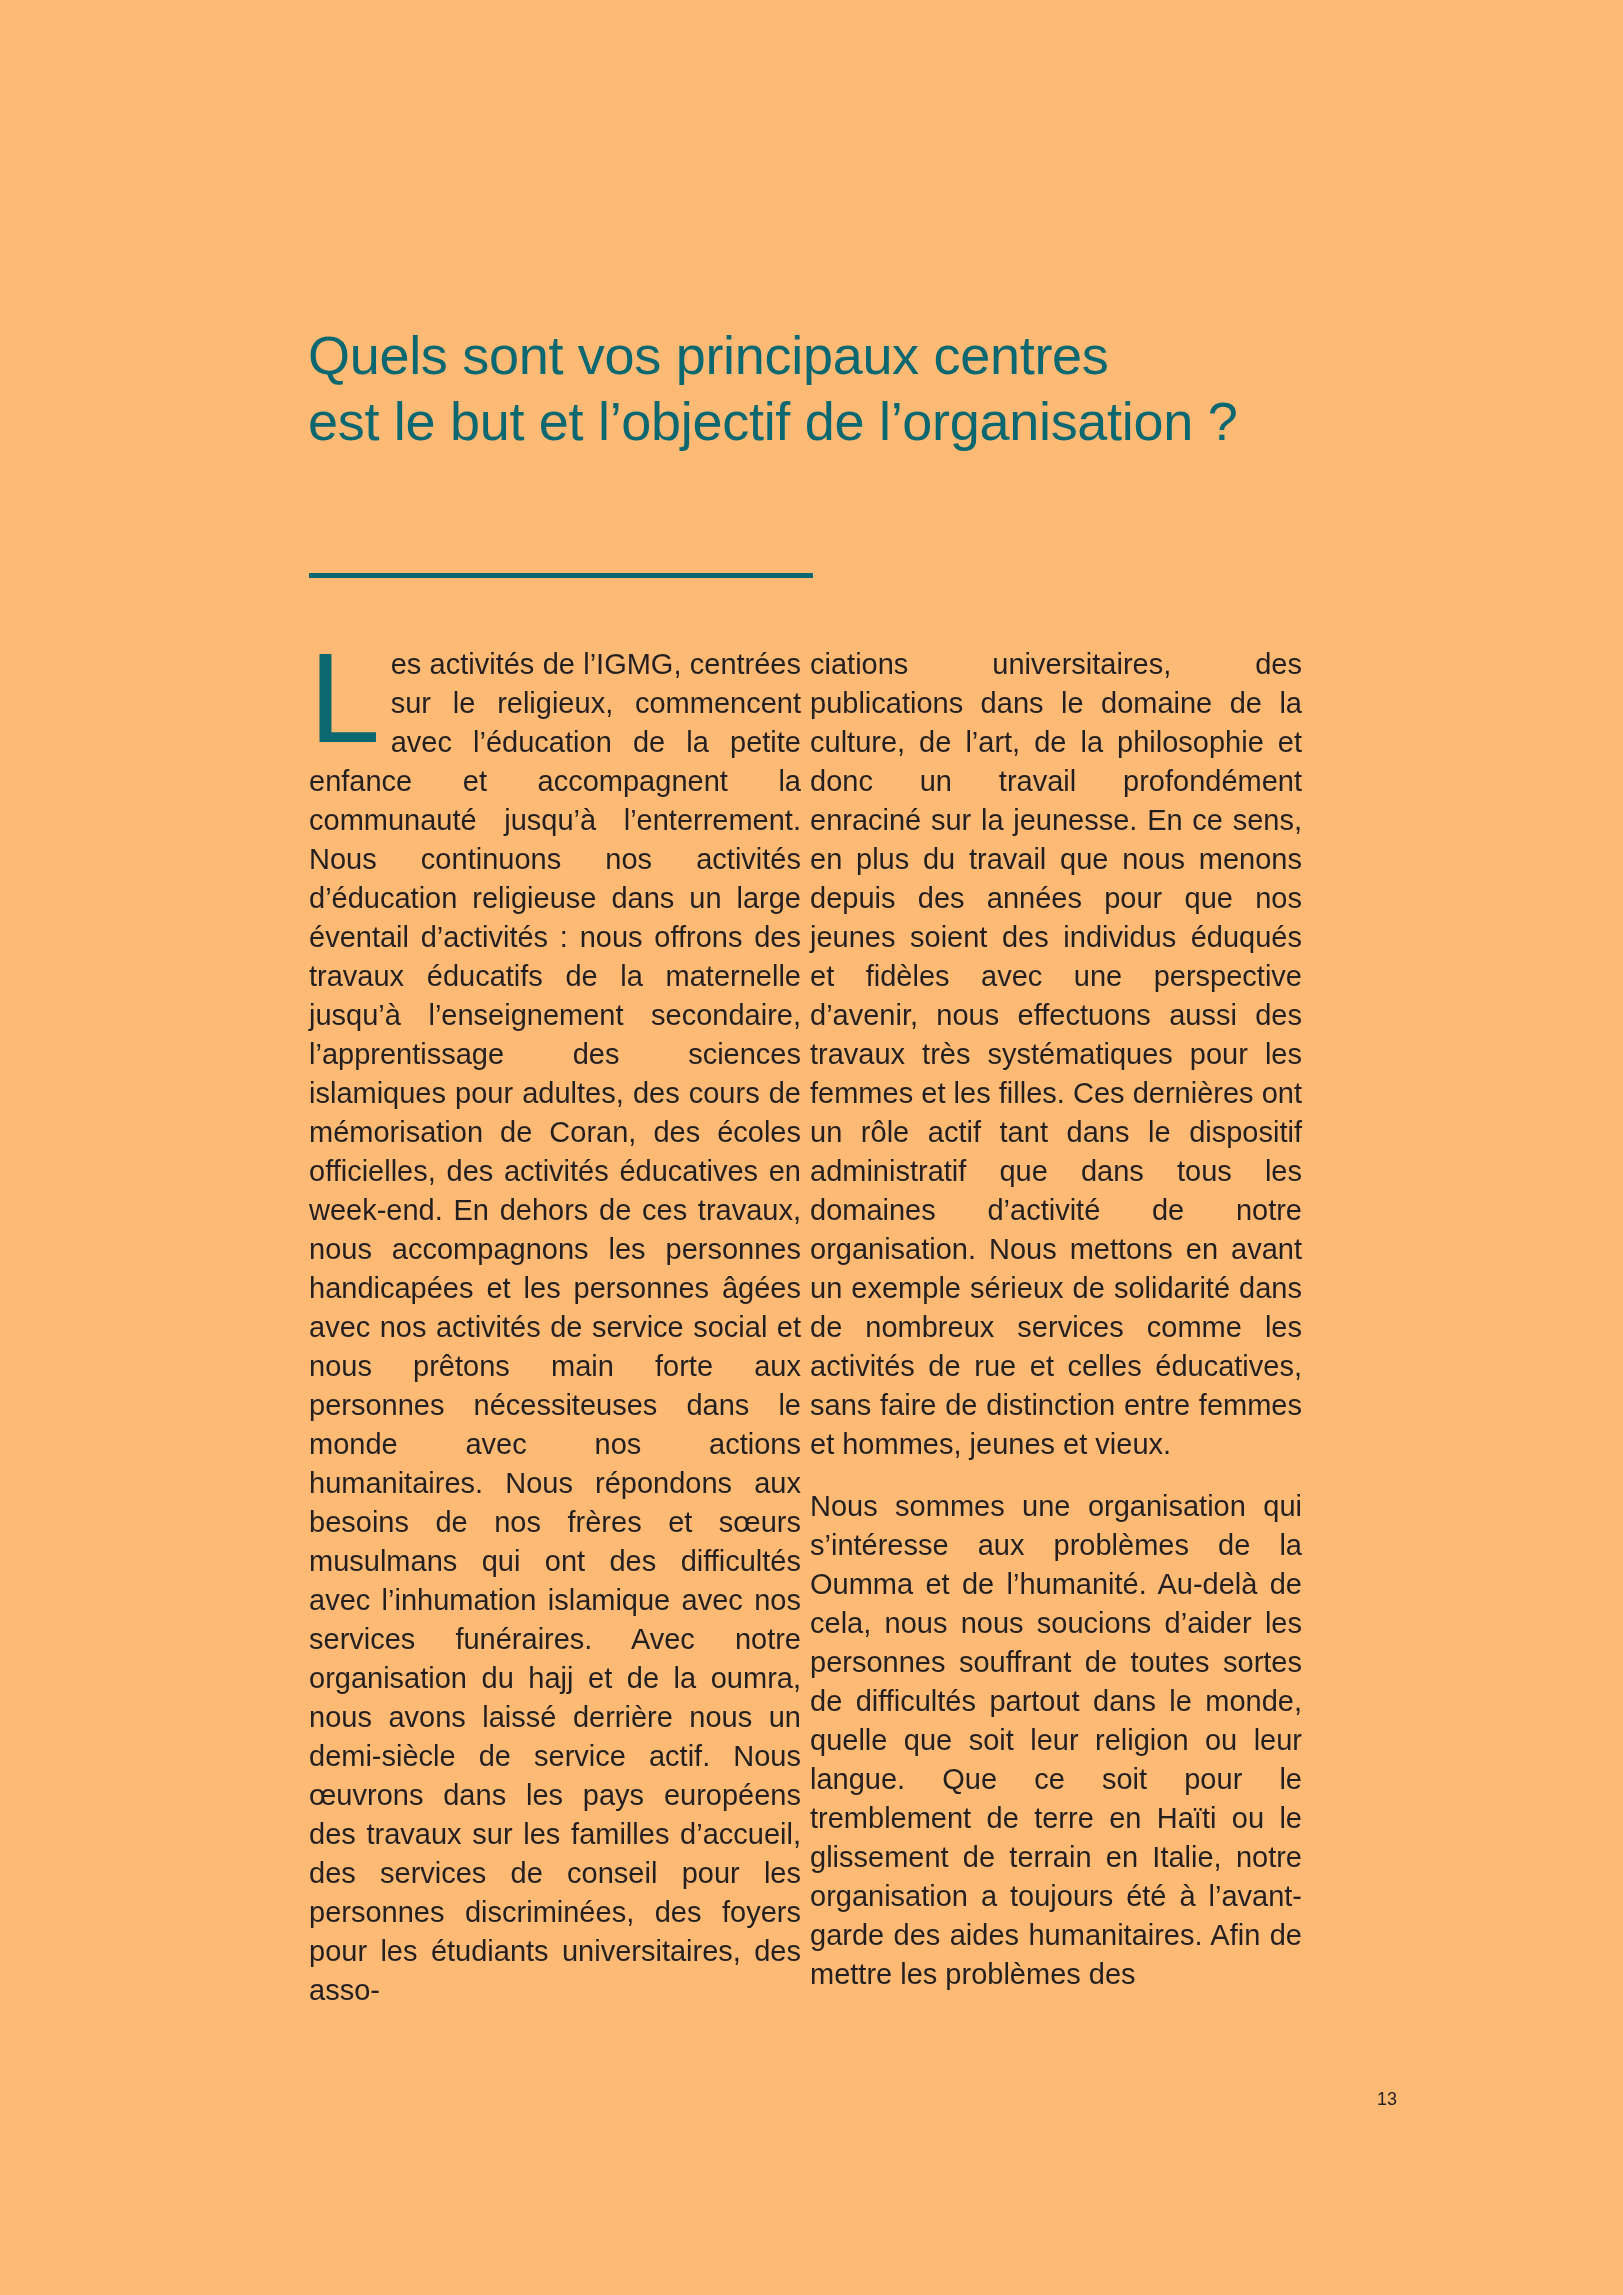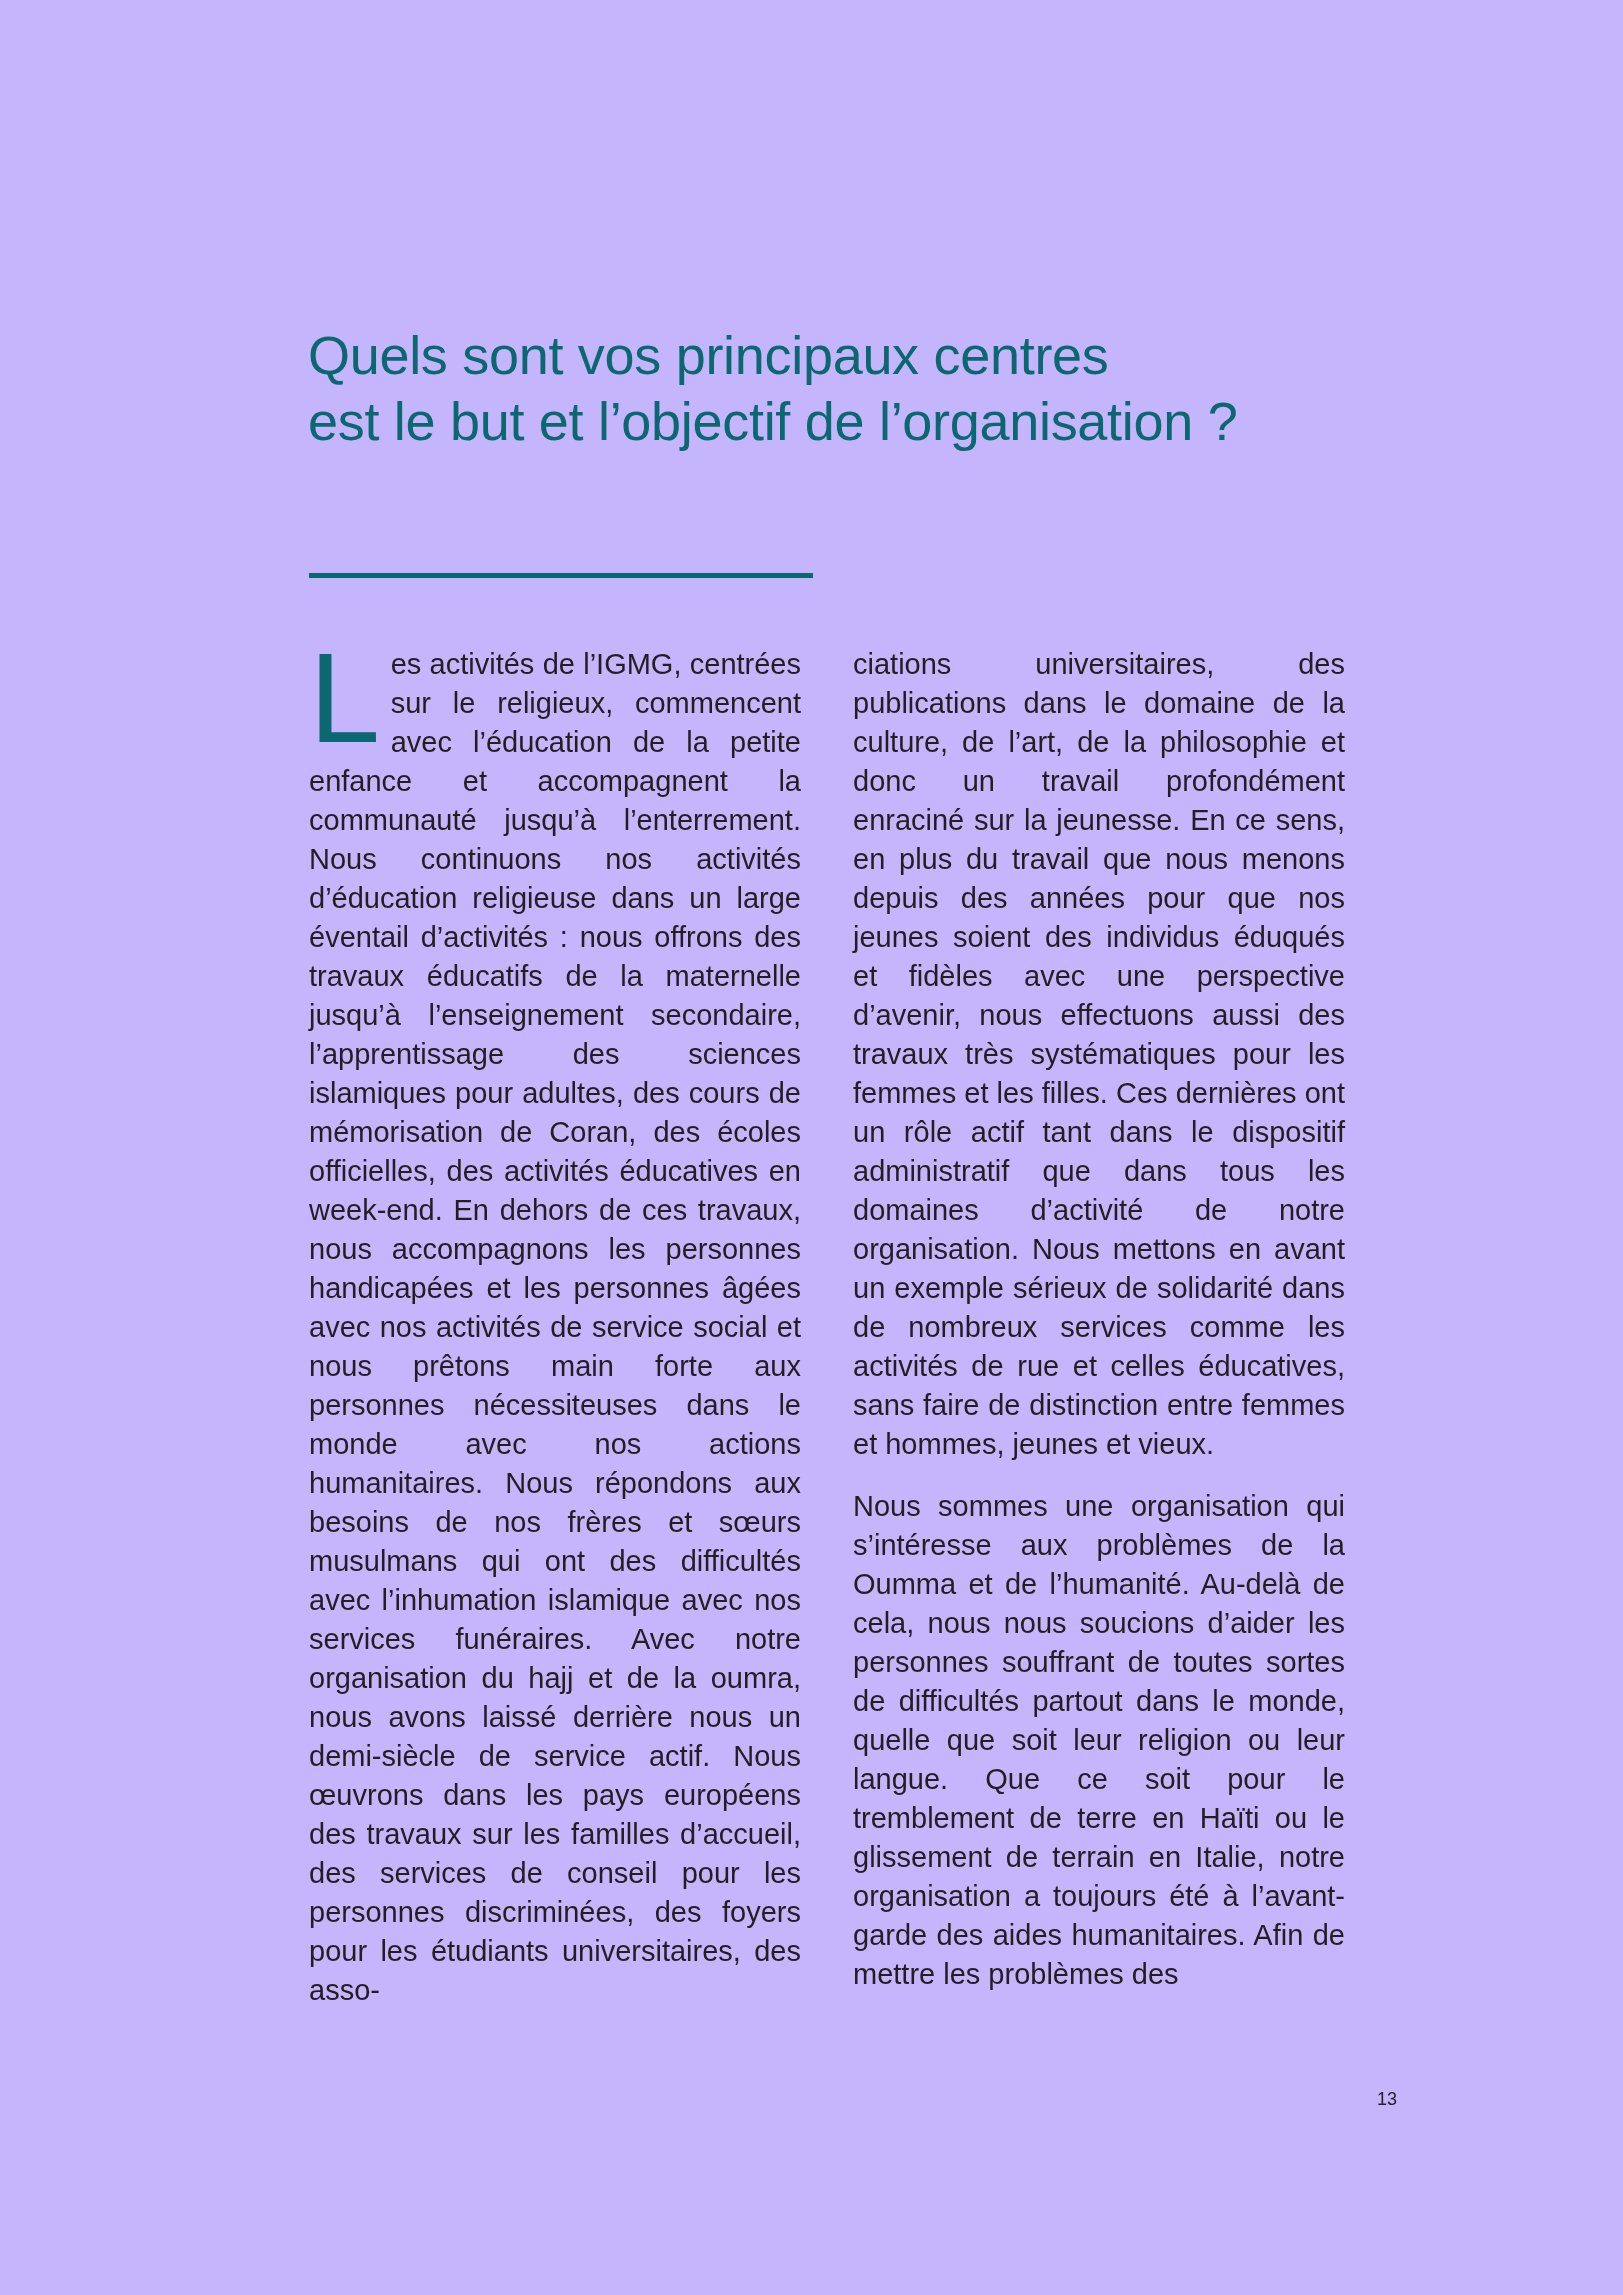--- a/index.html
+++ b/index.html
@@ -11,21 +11,21 @@
     width: 1623px;
     height: 2295px;
     position: relative;
     font-family: "Liberation Sans", sans-serif;
     -webkit-font-smoothing: antialiased;
   }
 
   .page {
     position: absolute;
     inset: 0;
-    background: #c4b5fd;
+    background: #fdba74;
   }
 
   
   .heading {
     position: absolute;
     left: 308px;
     top: 287px;
     width: 1021px;
     color: #0B6770;
     font-size: 54px;
@@ -61,21 +61,21 @@
     color: #231f20;
     font-size: 29px;
     line-height: 39px;
     text-align: justify;
     text-justify: inter-word;
     font-family: "Liberation Sans", sans-serif;
     -moz-hyphens: none;
     hyphens: none;
   }
   .column-left  { left: 0; }
-  .column-right { left: 544px; }
+  .column-right { left: 501px; }
 
   .column p { margin: 0; }
   .column p + p { margin-top: 23px; }
 
   
   .dropcap {
     float: left;
     color: #0B6770;
     font-size: 128px;
     line-height: 98px;

